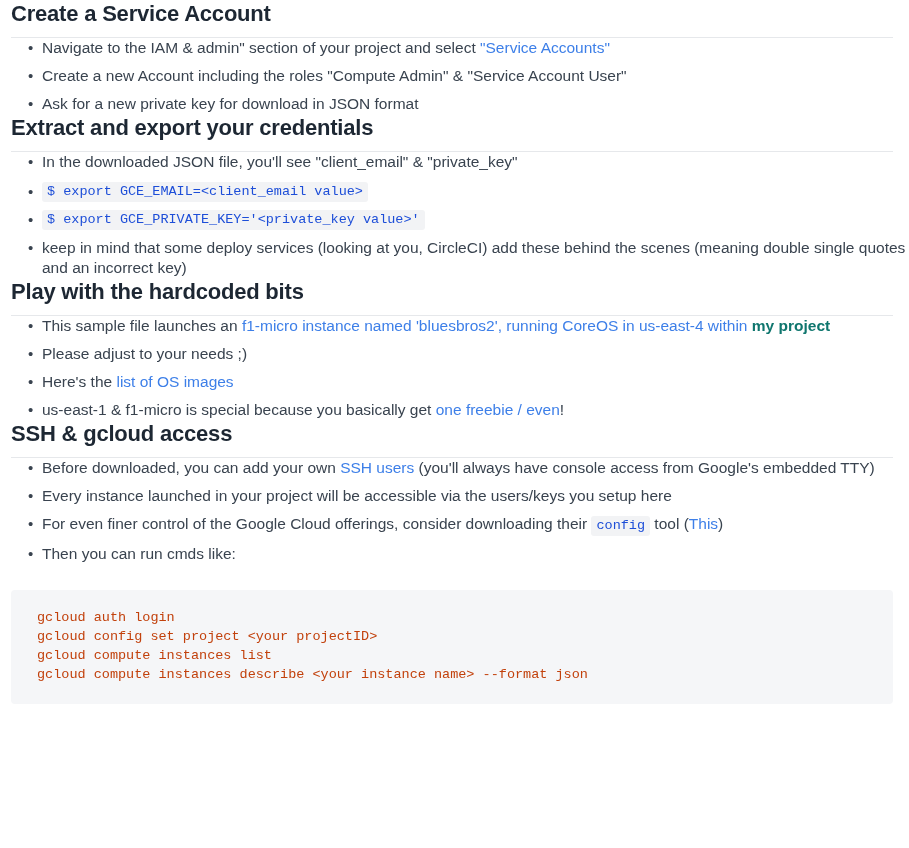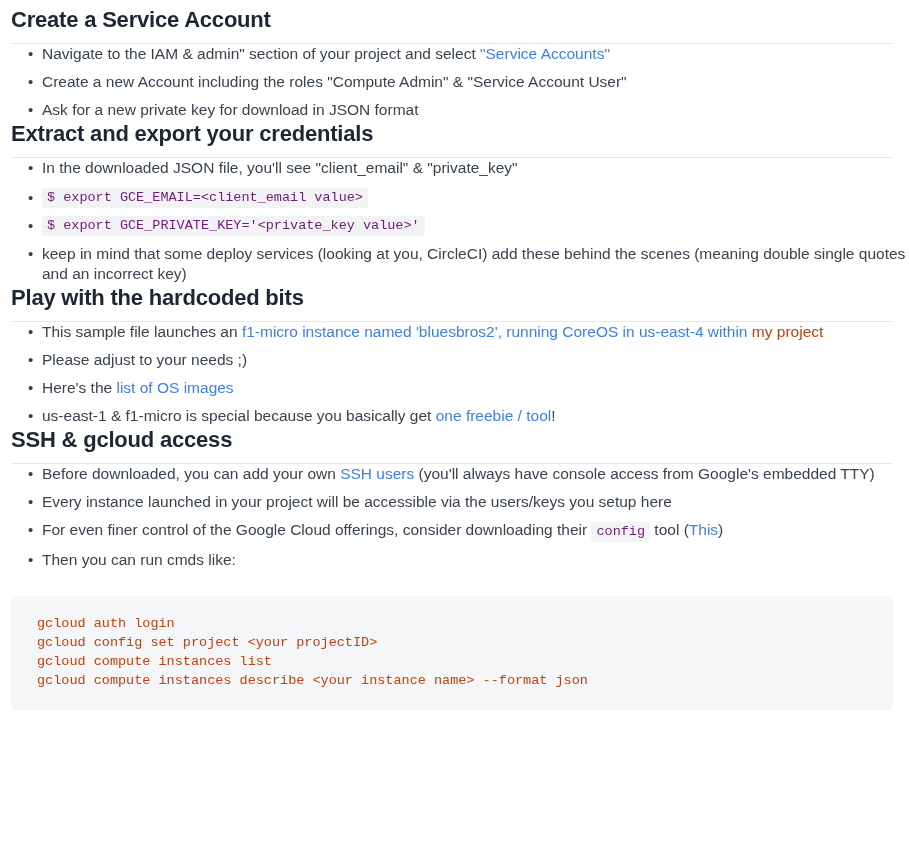--- a/index.html
+++ b/index.html
@@ -35,21 +35,21 @@
   .heading-block {
     margin: 0;
     padding: 0;
   }
   .hrule {
     height: 1px;
     background: #e6e8eb;
     margin: 0 16px 0 11px;
   }
   .first .heading-block { margin-top: 0; }
-  .section-top { padding-top: 6px; }
+  .section-top { padding-top: 0; }
 
   
   ul.bullets {
     list-style: none;
     margin: 0;
     padding: 0;
   }
   ul.bullets > li {
     position: relative;
     font-size: 15.5px;
@@ -70,26 +70,26 @@
   ul.bullets > li.code-li::before { top: 2px; }
   .list-pad-top { padding-top: 14px; }
   li + li { margin-top: 8px !important; }
   li.code-li + li.code-li { margin-top: 6px !important; }
 
   
   a.lnk {
     color: #3d7fe8;
     text-decoration: none;
   }
-  a.lnk strong { font-weight: 400; color: #c2410c; }
+  a.lnk strong { font-weight: 700; color: #0f766e; }
   code.inline {
     font-family: "Liberation Mono", "DejaVu Sans Mono", monospace;
     font-size: 13.5px;
     background: #f2f3f5;
-    color: #701a75;
+    color: #1d4ed8;
     padding: 2px 5px 3px 5px;
     border-radius: 3px;
     white-space: pre;
   }
 
   
   pre.codeblock {
     margin: 26px 16px 0 11px;
     background: #f5f6f8;
     border-radius: 4px;
@@ -133,21 +133,21 @@
       </div>
       <div class="section">
         <div class="heading-block">
           <h2 class="section-heading">Play with the hardcoded bits</h2>
           <div class="hrule"></div>
         </div>
         <ul class="bullets list-pad-top">
           <li><span>This sample file launches an </span><a class="lnk" href="#">f1-micro instance named 'bluesbros2', running CoreOS in us-east-4 within </a><a class="lnk" href="#"><strong>my project</strong></a></li>
           <li><span>Please adjust to your needs ;)</span></li>
           <li><span>Here's the </span><a class="lnk" href="#">list of OS images</a></li>
-          <li><span>us-east-1 &amp; f1-micro is special because you basically get </span><a class="lnk" href="#">one freebie / tool</a><span>!</span></li>
+          <li><span>us-east-1 &amp; f1-micro is special because you basically get </span><a class="lnk" href="#">one freebie / even</a><span>!</span></li>
         </ul>
       </div>
       <div class="section">
         <div class="heading-block">
           <h2 class="section-heading">SSH &amp; gcloud access</h2>
           <div class="hrule"></div>
         </div>
         <ul class="bullets list-pad-top">
           <li><span>Before downloaded, you can add your own </span><a class="lnk" href="#">SSH users</a><span> (you'll always have console access from Google's embedded TTY)</span></li>
           <li><span>Every instance launched in your project will be accessible via the users/keys you setup here</span></li>

